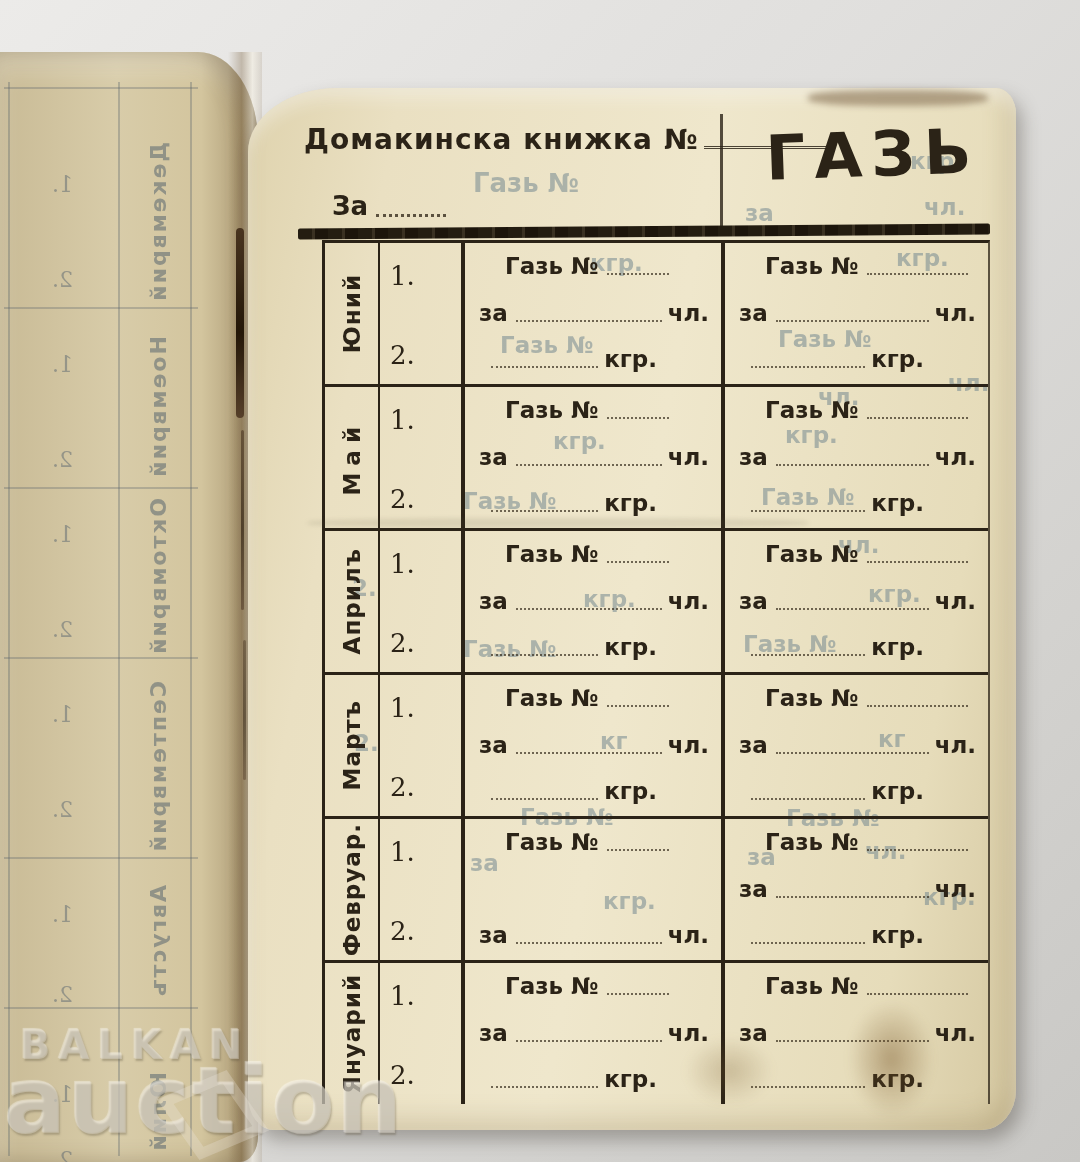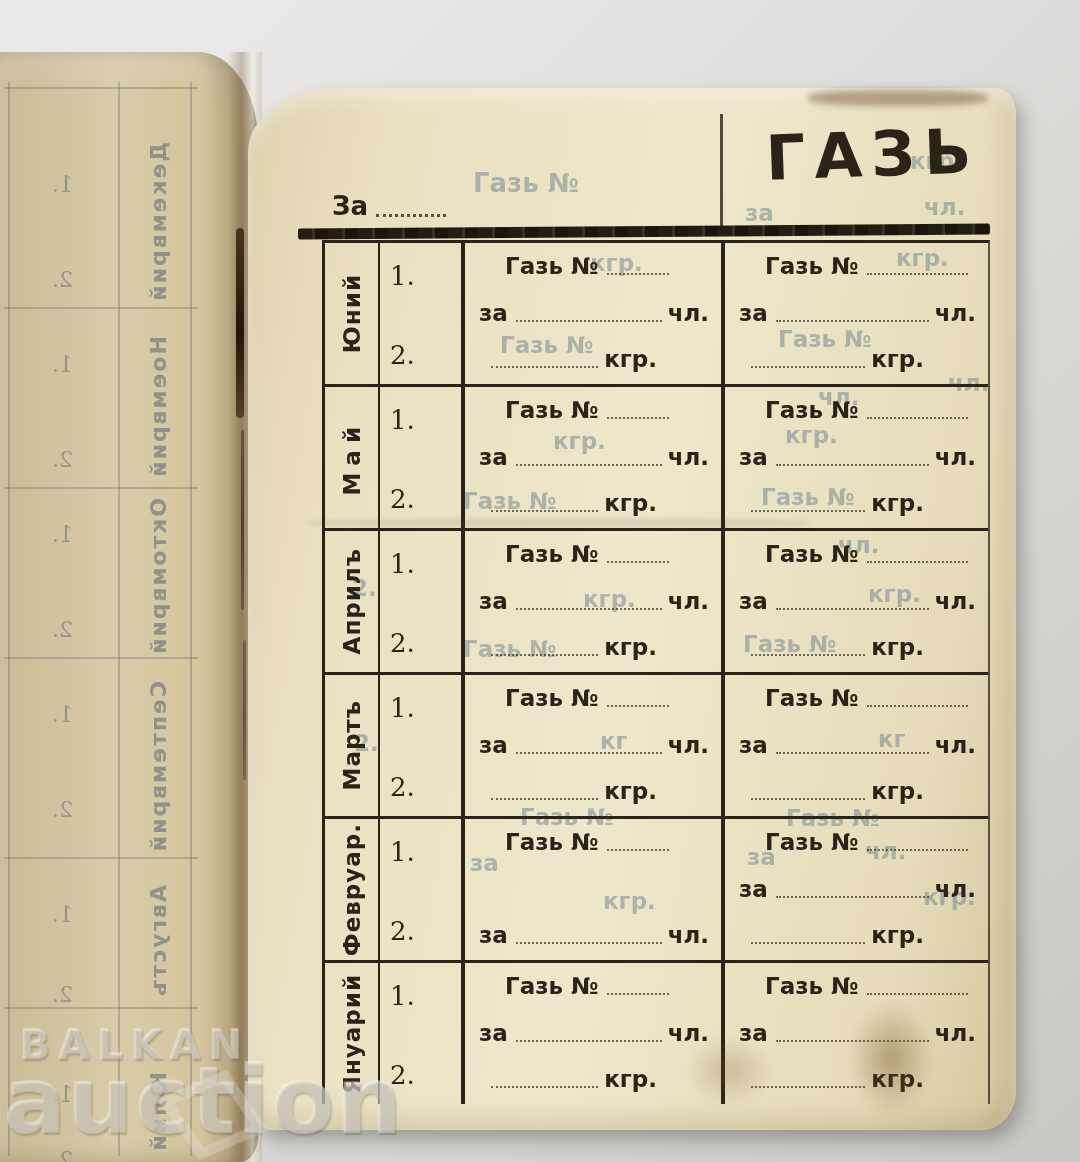--- a/index.html
+++ b/index.html
@@ -156,20 +156,21 @@
         <span class="ghost" style="left: 630px; top: 638px;">кг</span>
         <span class="ghost" style="left: 272px; top: 716px;">Газь №</span>
         <span class="ghost" style="left: 538px; top: 717px;">Газь №</span>
         <span class="ghost" style="left: 499px; top: 756px;">за</span>
         <span class="ghost" style="left: 617px; top: 750px;">чл.</span>
         <span class="ghost" style="left: 222px; top: 762px;">за</span>
         <span class="ghost" style="left: 355px; top: 800px;">кгр.</span>
         <span class="ghost" style="left: 675px; top: 796px;">кгр.</span>
       </div>
 
+    <div id="booklet-title" class="ink"><span>Домакинска книжка №</span><span id="title-dots" class="dotted"></span></div>
 
     <div id="for-line" class="ink">
       <span>За</span>
       <span id="for-dots" class="dotted"></span>
     </div>
 
     <div id="header-divider"></div>
     <div id="product-title" class="ink">ГАЗЬ</div>
     <div id="thick-bar"></div>
 

